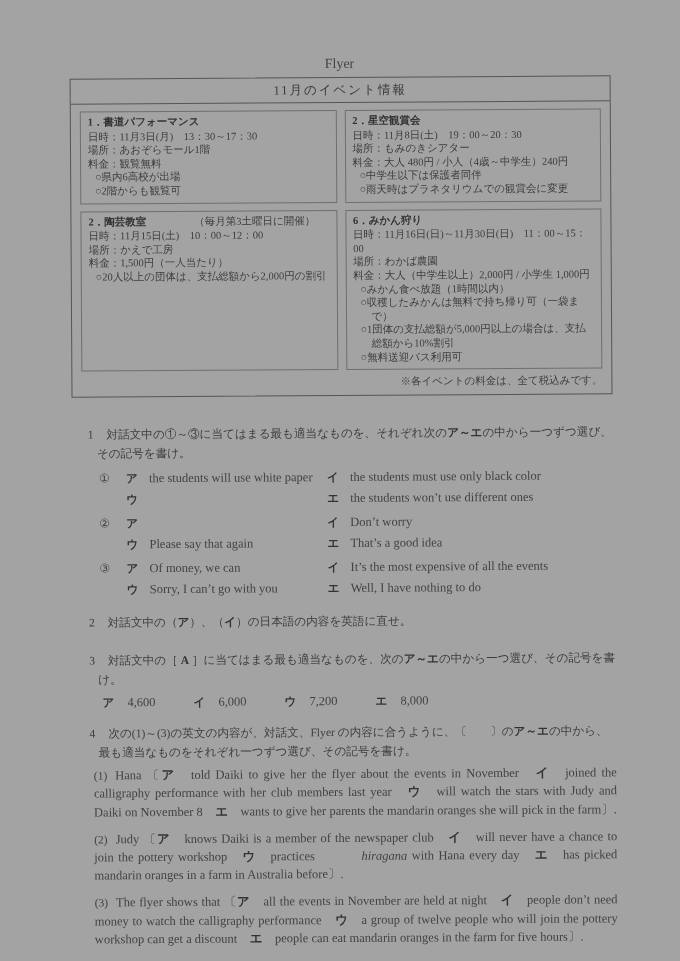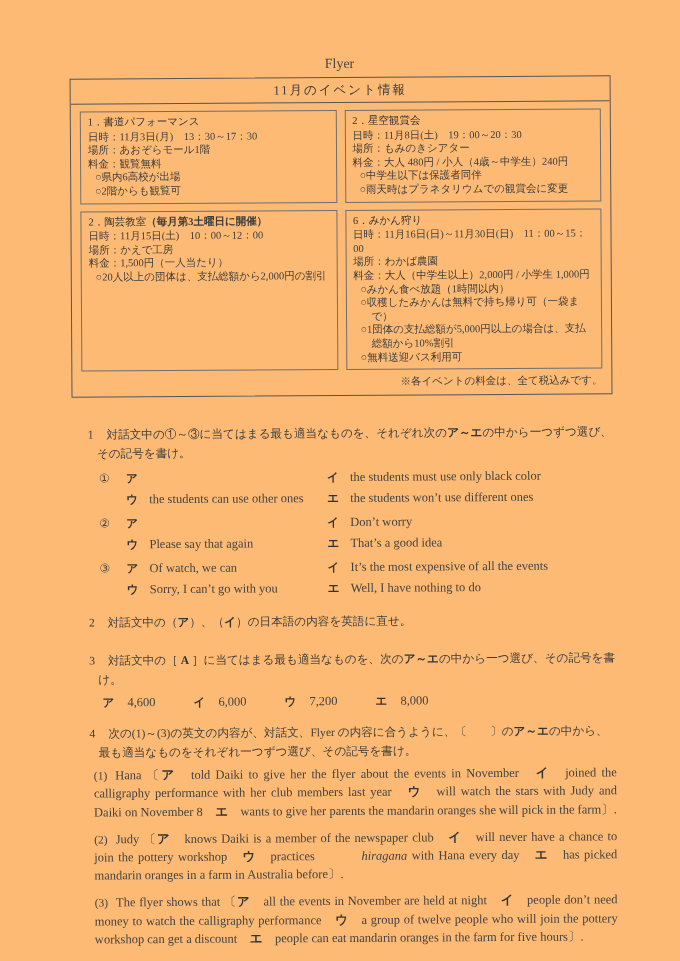--- a/index.html
+++ b/index.html
@@ -2,34 +2,34 @@
 <html><head>
 <meta charset="utf-8">
 <style>
   html,body { margin:0; padding:0; }
   body {
     width:680px; height:961px; background:#f2f2ef; overflow:hidden;
     font-family:"Liberation Serif","DejaVu Serif",serif;
     color:#3e3e3e;
   }
   .sheet {
-    width:680px; height:961px; background:#fdba74; box-sizing:border-box;
+    width:680px; height:961px; background:#a3a3a3; box-sizing:border-box;
     padding-top:56px; position:relative; overflow:hidden;
   }
   .tilt { transform:rotate(-0.35deg); transform-origin:340px 420px; }
 
   
   .flyer-label { width:540px; margin:0 0 5px 72px; text-align:center; font-size:14px; color:#454545; }
   .flyer-box { margin-left:72px; width:541px; border:1.5px solid #565656; box-sizing:border-box; }
   .flyer-title { text-align:center; font-size:12.5px; letter-spacing:2px; padding:4px 0 3px; border-bottom:1.2px solid #565656; color:#3a3a3a; }
   .flyer-grid { padding:7px 9px 0 9px; display:grid; grid-template-columns:1fr 1fr; gap:7px 8px; }
   .event-box { border:1px solid #6f6f6f; padding:3px 7px 5px 7px; font-size:10.5px; line-height:13.6px; color:#3c3c3c; }
   .ev-title { margin-bottom:1px; }
-  .ev-name { font-weight:normal; color:#333; }
-  .ev-note { font-weight:bold; }
+  .ev-name { font-weight:bold; color:#333; }
+  .ev-note { font-weight:normal;padding-left:48px; }
   .ev-bullet { margin-left:7px; padding-left:11px; text-indent:-11px; }
   .flyer-note { text-align:right; font-size:10.5px; padding:5px 9px 6px 0; }
 
   
   .questions { margin:28px 0 0 88px; width:527px; }
   .q-head { font-size:11.6px; line-height:19px; padding-left:9px; text-indent:-9px; color:#3d3d3d; }
   .q-num { margin-right:13px; }
   .sg-b { font-weight:bold; color:#333; }
   .sg-i { font-style:italic;margin-left:42px; }
 
@@ -109,28 +109,28 @@
 
     <div class="q-block">
       <div class="q-head"><span class="q-num">1</span><span><span>対話文中の①～③に当てはまる最も適当なものを、それぞれ次の</span><span class="sg-b">ア～エ</span><span>の中から一つずつ選び、その記号を書け。</span></span></div>
       <div class="q1-items">
 
         <div class="q1-item">
           <span class="q1-marker">①</span>
           <div class="q1-grid">
             <div class="opt">
                   <span class="opt-label">ア</span>
+                  <span class="opt-text">the students will use white paper</span>
                 </div>
             <div class="opt">
                   <span class="opt-label">イ</span>
                   <span class="opt-text">the students must use only black color</span>
                 </div>
             <div class="opt">
                   <span class="opt-label">ウ</span>
-                  <span class="opt-text">the students can use other ones</span>
                 </div>
             <div class="opt">
                   <span class="opt-label">エ</span>
                   <span class="opt-text">the students won’t use different ones</span>
                 </div>
           </div>
         </div>
 
         <div class="q1-item">
           <span class="q1-marker">②</span>
@@ -151,21 +151,21 @@
                   <span class="opt-text">That’s a good idea</span>
                 </div>
           </div>
         </div>
 
         <div class="q1-item">
           <span class="q1-marker">③</span>
           <div class="q1-grid">
             <div class="opt">
                   <span class="opt-label">ア</span>
-                  <span class="opt-text">Of watch, we can</span>
+                  <span class="opt-text">Of money, we can</span>
                 </div>
             <div class="opt">
                   <span class="opt-label">イ</span>
                   <span class="opt-text">It’s the most expensive of all the events</span>
                 </div>
             <div class="opt">
                   <span class="opt-label">ウ</span>
                   <span class="opt-text">Sorry, I can’t go with you</span>
                 </div>
             <div class="opt">

